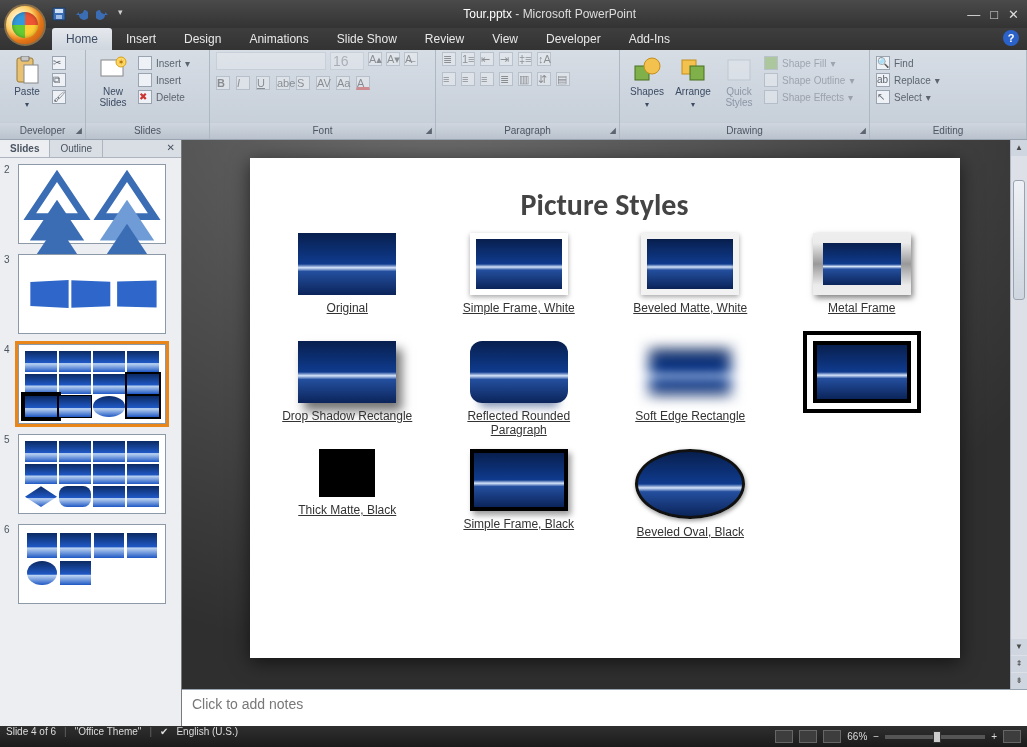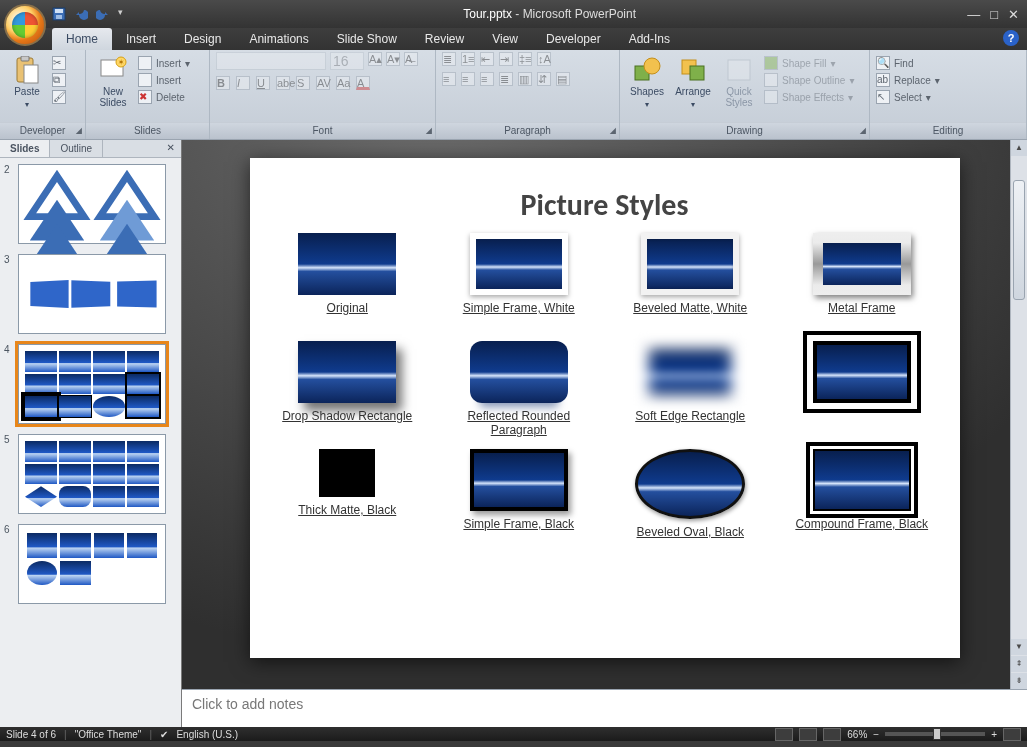--- a/index.html
+++ b/index.html
@@ -75,21 +75,21 @@
 .ps-bevel-oval { border-radius:50%; width:110px !important; height:70px !important; border:3px solid #111; box-shadow:1px 2px 4px rgba(0,0,0,.4);}
 .ps-compound { border:2px solid #000; outline:4px solid #000; outline-offset:3px; }
 
 .notes { height:40px; background:#fff; border-top:1px solid #9aa4b0; padding:6px 10px; color:#777; font-size:14px; }
 .vscroll { position:absolute; right:0; top:0; bottom:40px; width:17px; background:#dde1e7; border-left:1px solid #aeb5be; }
 .vscroll .nub { position:absolute; left:2px; right:2px; top:40px; height:120px; background:linear-gradient(#eef1f5,#cfd6df); border:1px solid #9aa4b0; border-radius:3px; }
 .vscroll .btn { position:absolute; left:0; right:0; height:16px; background:#cfd6df; text-align:center; font-size:8px; line-height:16px; color:#4a4a4a; }
 .vscroll .btn.bot{bottom:0;} .vscroll .btn.bot2{bottom:17px;} .vscroll .btn.bot3{bottom:34px;}
 
 
-.status { position:absolute; bottom:6px; left:0; right:0; height:14px; background:linear-gradient(#2f2f2f,#1b1b1b); color:#ddd; font-size:10px; display:flex; align-items:center; gap:8px; padding:0 6px;}
+.status { position:absolute; bottom:0; left:0; right:0; height:21px; background:linear-gradient(#2f2f2f,#1b1b1b); color:#ddd; font-size:10px; display:flex; gap:8px; padding:0 6px;}
 .status .sep { color:#666; }
 .status .right { margin-left:auto; display:flex; align-items:center; gap:6px;}
 .view-btn { width:18px; height:13px; border:1px solid #666; background:#3d3d3d; }
 .zoom-track { width:100px; height:4px; background:#555; position:relative; }
 .zoom-track .knob { position:absolute; top:-4px; left:48px; width:8px; height:12px; background:#ccc; border:1px solid #333; }
 svg{display:block;}
 </style>
 </head>
 <body>
 
@@ -444,24 +444,20 @@
               <div class="cap">Thick Matte, Black</div>
             </div>
           <div class="cell">
               <div class="pic ps-simple-black"></div>
               <div class="cap">Simple Frame, Black</div>
             </div>
           <div class="cell">
               <div class="pic ps-bevel-oval"></div>
               <div class="cap">Beveled Oval, Black</div>
             </div>
-          <div class="cell">
-              <div class="pic ps-compound"></div>
-              <div class="cap">Compound Frame, Black</div>
-            </div>
         </div>
       </div>
     </div>
 
     <div class="vscroll">
       <div class="btn" style="top:0">▲</div>
       <div class="nub"></div>
       <div class="btn bot3">▼</div>
       <div class="btn bot2">⇞</div>
       <div class="btn bot">⇟</div>

